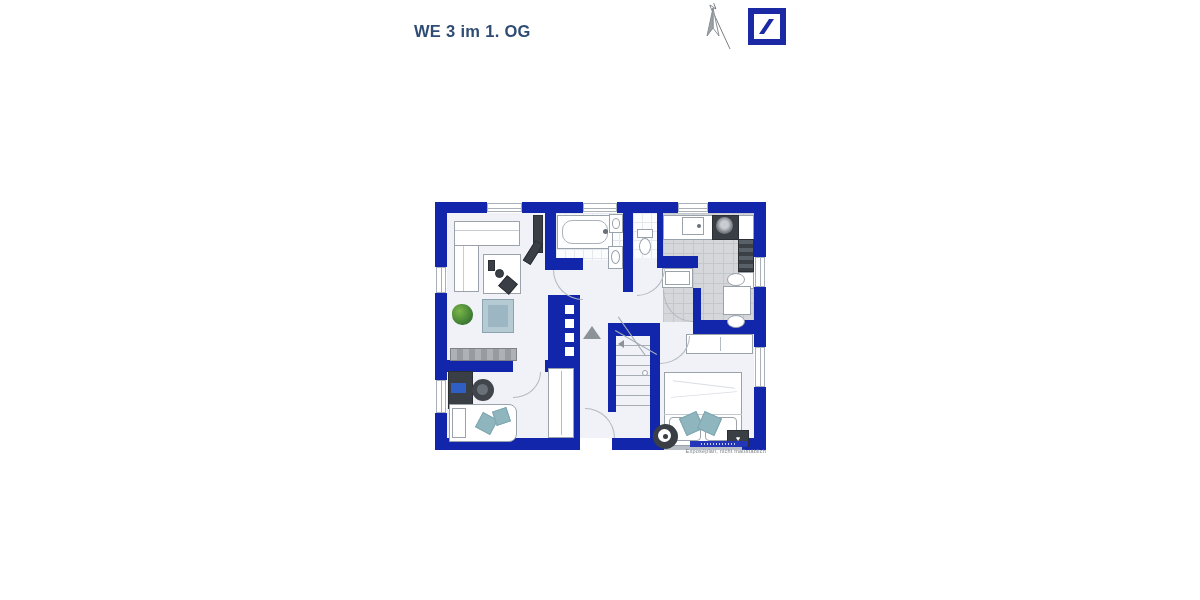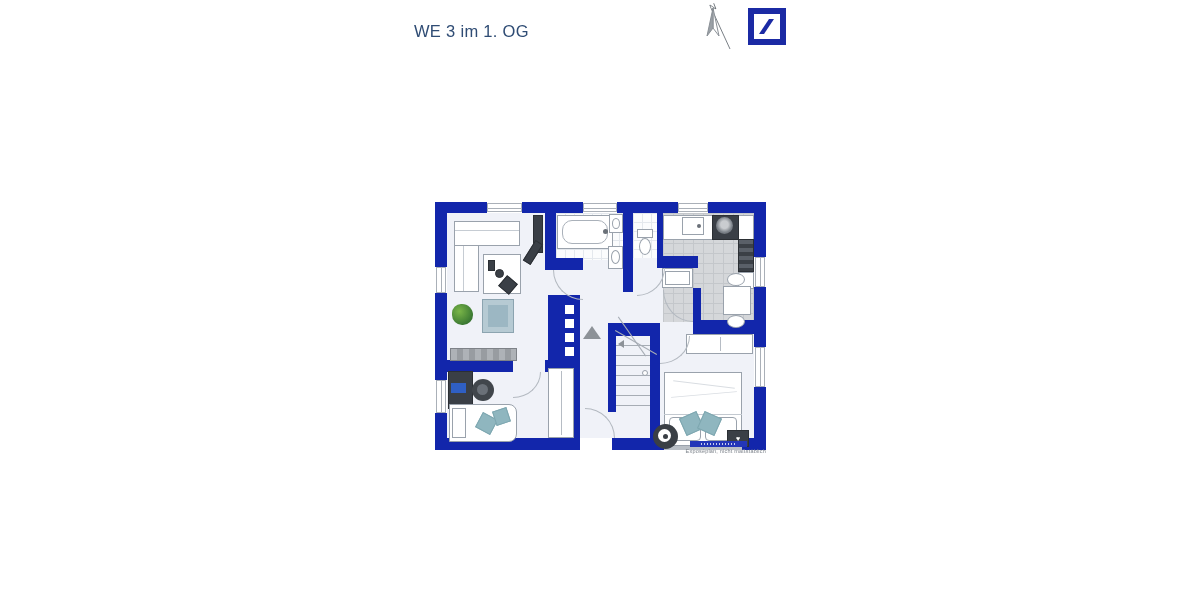--- a/index.html
+++ b/index.html
@@ -1,20 +1,20 @@
 <!DOCTYPE html>
 <html><head>
 <meta charset="utf-8">
 <style>
   html,body{margin:0;padding:0;background:#fff;}
   .canvas{position:relative;width:1200px;height:600px;background:#ffffff;overflow:hidden;
           font-family:"Liberation Sans",sans-serif;}
   .abs{position:absolute;}
   
-  .plan-title{position:absolute;left:414px;top:22px;font-size:16.5px;font-weight:normal;
+  .plan-title{position:absolute;left:414px;top:22px;font-size:16.5px;font-weight:bold;
               color:#2f4c74;letter-spacing:.3px;}
   
   .plan{position:absolute;left:435px;top:202px;width:331px;height:248px;}
   .wall{position:absolute;background:#1226ab;}
   .floor{position:absolute;background:#f0f2f8;}
   .tile-white{position:absolute;background:#fbfcfd;
     background-image:linear-gradient(#e4e8ed 1px,transparent 1px),
                      linear-gradient(90deg,#e4e8ed 1px,transparent 1px);
     background-size:9px 9px;}
   .tile-gray{position:absolute;background:#d5d7da;

